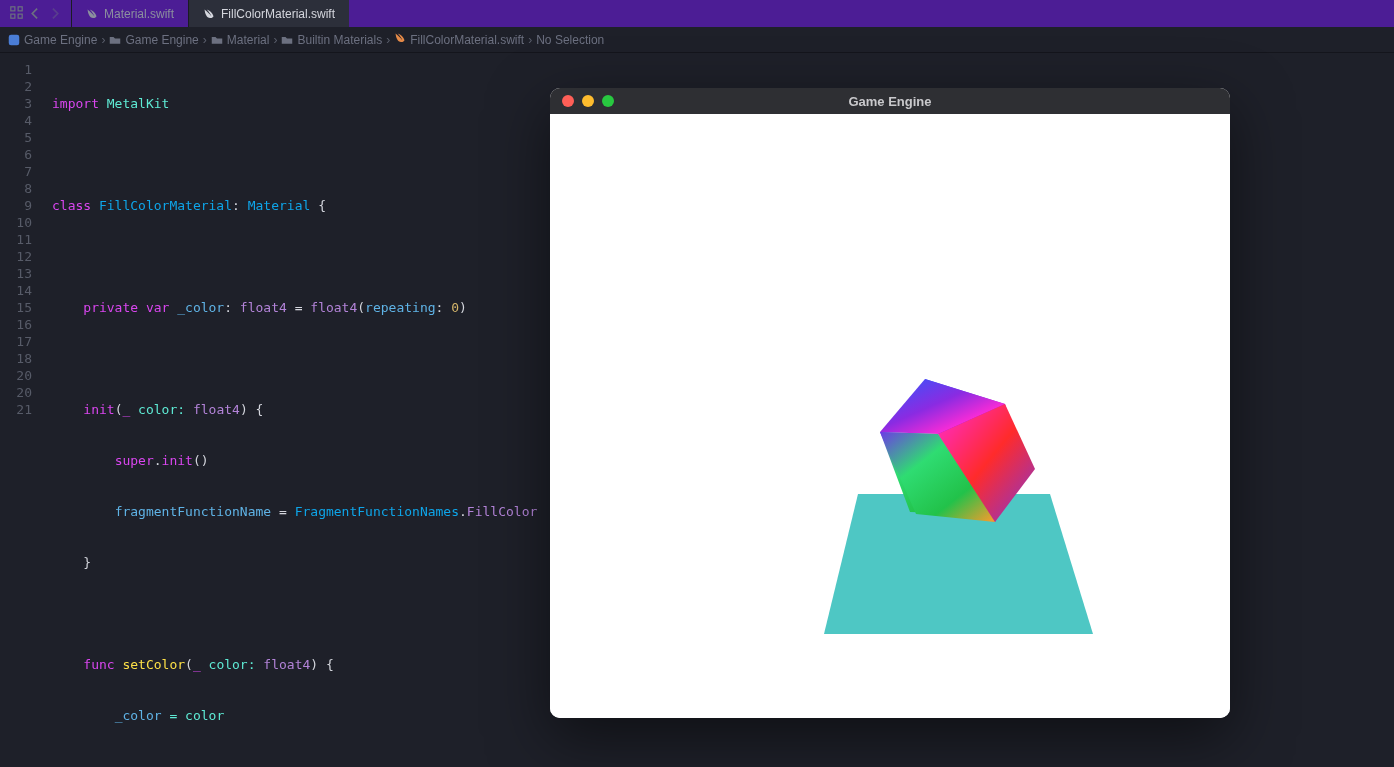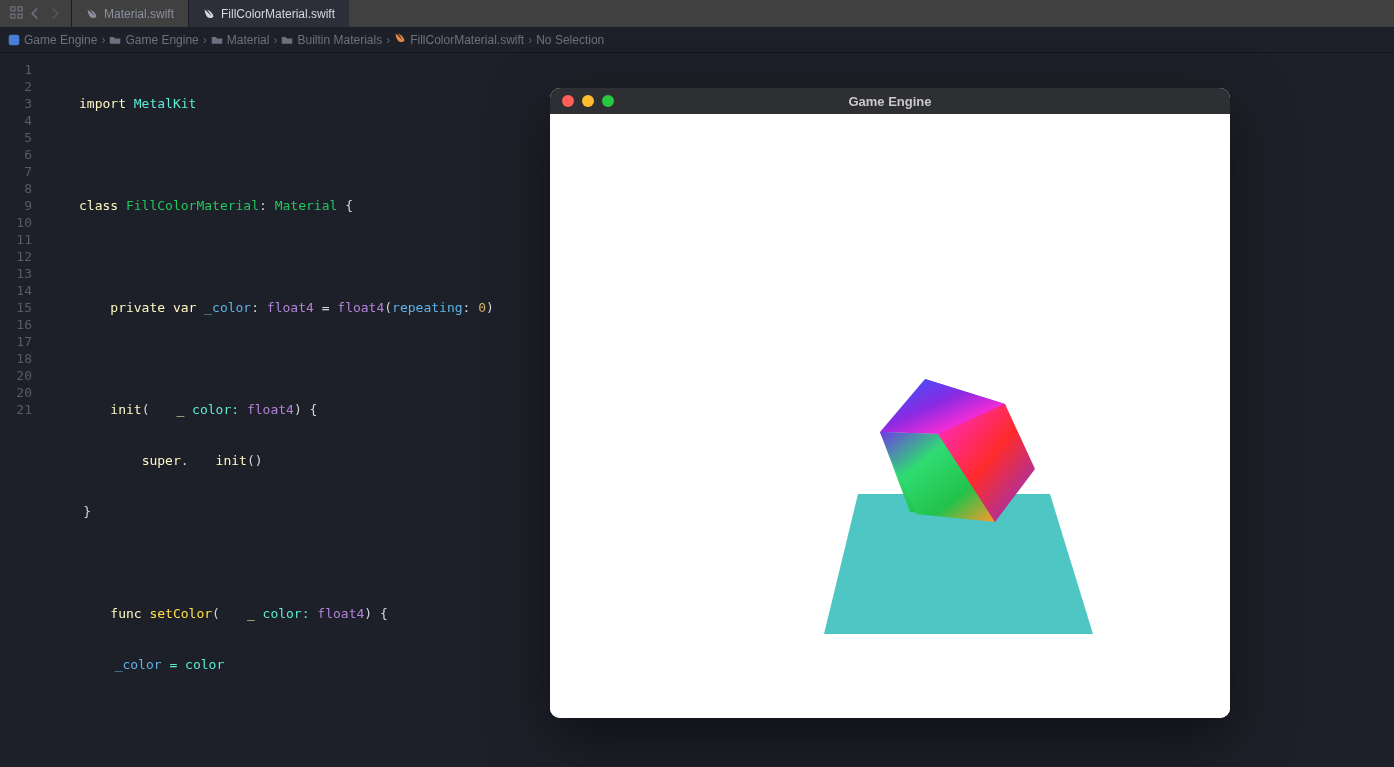--- a/index.html
+++ b/index.html
@@ -11,21 +11,21 @@
     color: #a0a4b0;
     overflow: hidden;
     position: relative;
   }
 
   
   .tabbar {
     height: 27px;
     display: flex;
     align-items: stretch;
-    background: #404040;
+    background: #4c1d95;
   }
   .tabbar .left-controls {
     display: flex; align-items: center; gap: 6px;
     padding: 0 10px;
     color: #6c7080;
   }
   .tabbar .tab {
     display: flex; align-items: center; gap: 6px;
     padding: 0 14px;
     font-size: 12px;
@@ -72,22 +72,22 @@
   }
   .gutter div { height: 17px; }
   .code {
     padding: 8px 0 8px 10px;
     white-space: pre;
     color: #d4d6dd;
   }
   .code .line { height: 17px; }
 
   
-  .kw { color: #fef9c3; margin-left: 27px; }    
-  .type { color: #22c55e; }  
+  .kw { color: #d946ef; }    
+  .type { color: #0ea5e9; }  
   .prop { color: #5fb3e6; }  
   .func { color: #b383d8; }  
   .method { color: #fde047; }
   .paren { color: #d4d6dd; }
   .id { color: #5eead4; }
   .enum { color: #b383d8; }
   .num { color: #d4b56a; }
 
   
   .app-window {
@@ -244,20 +244,21 @@
     </div>
   <div class="code">
     <div class="line"><span class="kw">import</span><span class="id"> MetalKit</span></div>
     <div class="line"></div>
     <div class="line"><span class="kw">class</span><span class="type"> FillColorMaterial</span><span class="paren">: </span><span class="type">Material</span><span class="paren"> {</span></div>
     <div class="line"></div>
     <div class="line">    <span class="kw">private var</span><span class="prop"> _color</span><span class="paren">: </span><span class="func">float4</span><span class="paren"> = </span><span class="func">float4</span><span class="paren">(</span><span class="prop">repeating</span><span class="paren">: </span><span class="num">0</span><span class="paren">)</span></div>
     <div class="line"></div>
     <div class="line">    <span class="kw">init</span><span class="paren">(</span><span class="kw">_</span><span class="id"> color: </span><span class="func">float4</span><span class="paren">) {</span></div>
     <div class="line">        <span class="kw">super</span><span class="paren">.</span><span class="kw">init</span><span class="paren">()</span></div>
+    <div class="line">        <span class="prop">fragmentFunctionName</span><span class="paren"> = </span><span class="type">FragmentFunctionNames</span><span class="paren">.</span><span class="enum">FillColor</span></div>
     <div class="line">    <span class="paren">}</span></div>
     <div class="line"></div>
     <div class="line">    <span class="kw">func</span><span class="method"> setColor</span><span class="paren">(</span><span class="kw">_</span><span class="id"> color: </span><span class="func">float4</span><span class="paren">) {</span></div>
     <div class="line">        <span class="prop">_color</span><span class="id"> = color</span></div>
     
     
     
     
     
     

